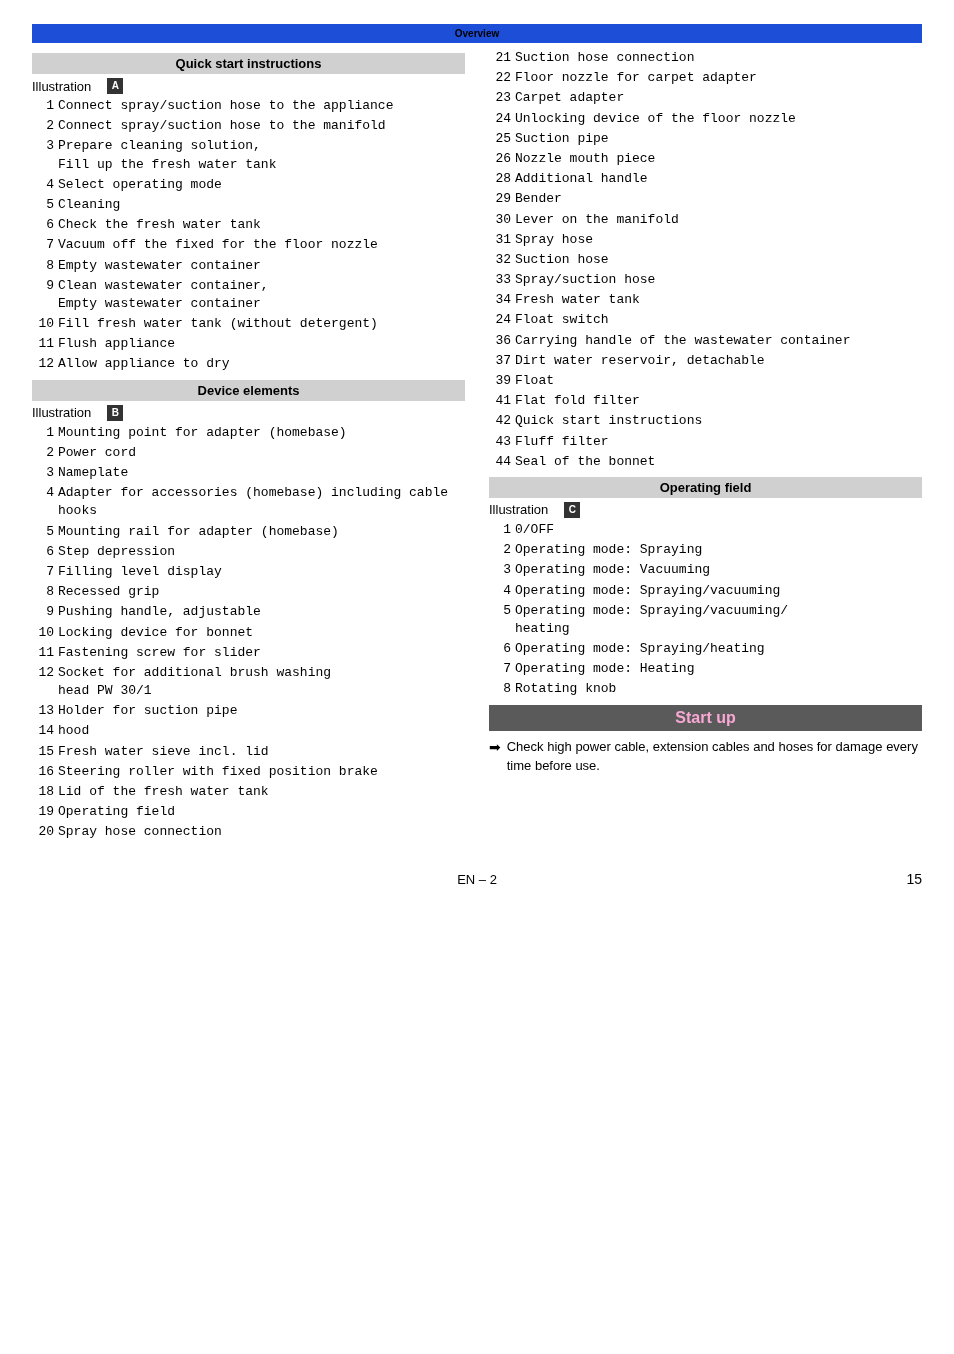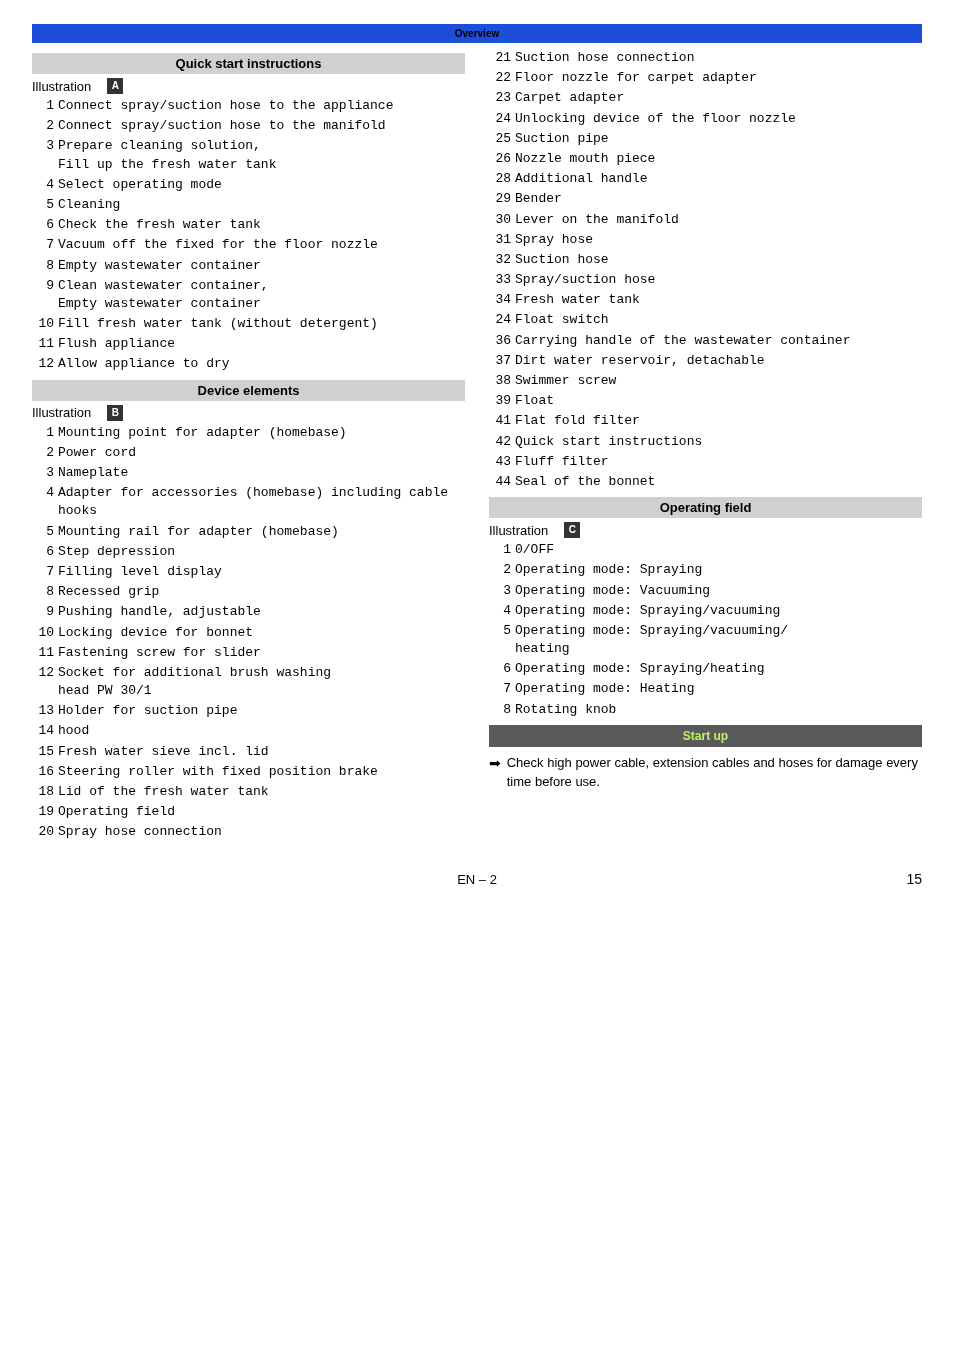--- a/index.html
+++ b/index.html
@@ -33,22 +33,22 @@
     .section-header {
       background: #1d4ed8;
       text-align: center;
       font-weight: bold;
       font-size: 10px;
       padding: 4px 8px;
       margin-bottom: 6px;
     }
     .section-header.dark {
       background: #5a5a5a;
-      color: #bef264;
-      font-size: 12px;
+      color: #f9a8d4;
+      font-size: 16px;
     }
     .sub-header {
       background: #d0d0d0;
       text-align: center;
       font-weight: bold;
       font-size: 13px;
       padding: 3px 8px;
       margin-bottom: 4px;
       margin-top: 4px;
     }
@@ -338,24 +338,20 @@
         </li>
         <li>
           <span class="num">36</span>
           <span class="item-text">Carrying handle of the wastewater container</span>
         </li>
         <li>
           <span class="num">37</span>
           <span class="item-text">Dirt water reservoir, detachable</span>
         </li>
         <li>
-          <span class="num">38</span>
-          <span class="item-text">Swimmer screw</span>
-        </li>
-        <li>
           <span class="num">39</span>
           <span class="item-text">Float</span>
         </li>
         <li>
           <span class="num">41</span>
           <span class="item-text">Flat fold filter</span>
         </li>
         <li>
           <span class="num">42</span>
           <span class="item-text">Quick start instructions</span>

